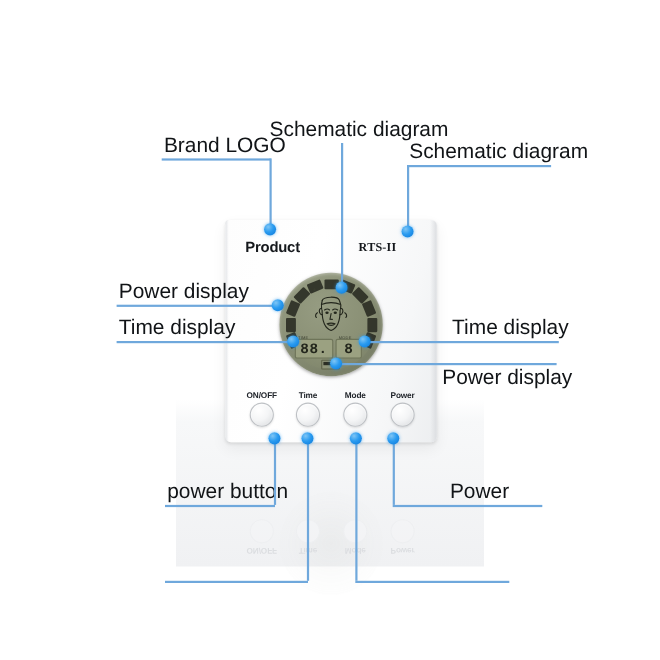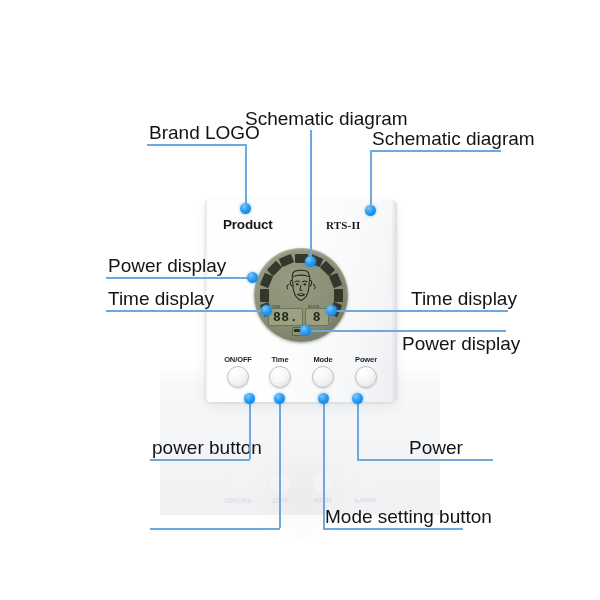--- a/index.html
+++ b/index.html
@@ -274,18 +274,17 @@
 
   <div class="calltext" style="left:409px;top:437px;">Power</div>
   <div class="lead h" style="left:357px;top:459px;width:136px;"></div>
   <div class="lead v" style="left:357px;top:400px;height:59px;"></div>
   <div class="dot" style="left:352px;top:393px;"></div>
 
   <div class="lead h" style="left:150px;top:528px;width:130px;"></div>
   <div class="lead v" style="left:279px;top:400px;height:128px;"></div>
   <div class="dot" style="left:274px;top:393px;"></div>
 
-  <div class="calltext" style="left:325px;top:506px;">Mode setting button</div>
   <div class="lead h" style="left:323px;top:528px;width:140px;"></div>
   <div class="lead v" style="left:323px;top:400px;height:128px;"></div>
   <div class="dot" style="left:318px;top:393px;"></div>
 
 </div>
 
 </body></html>

